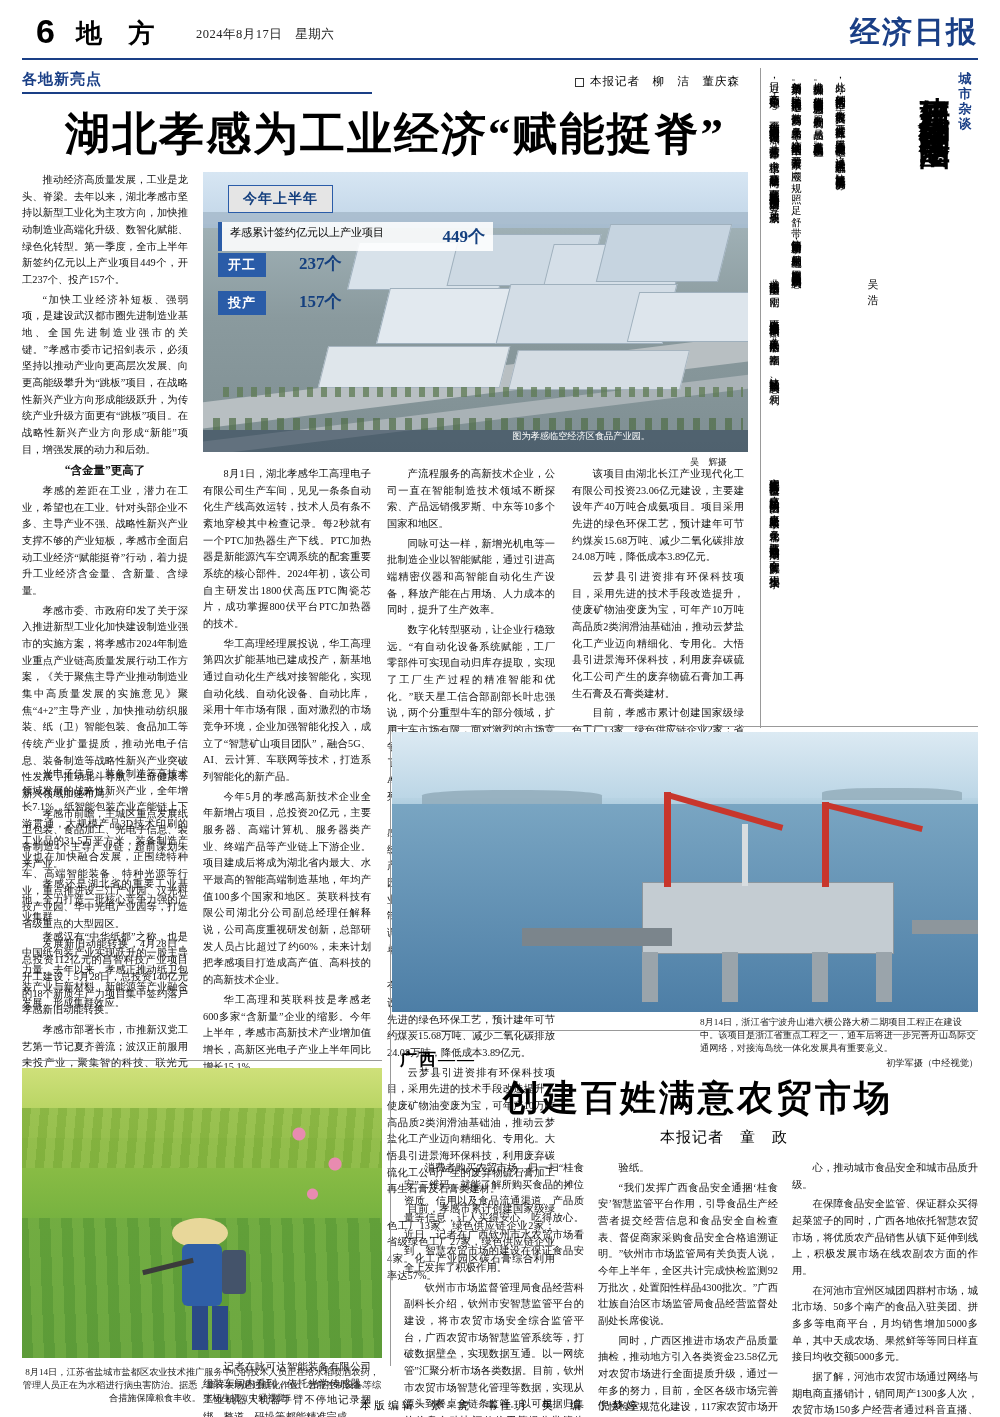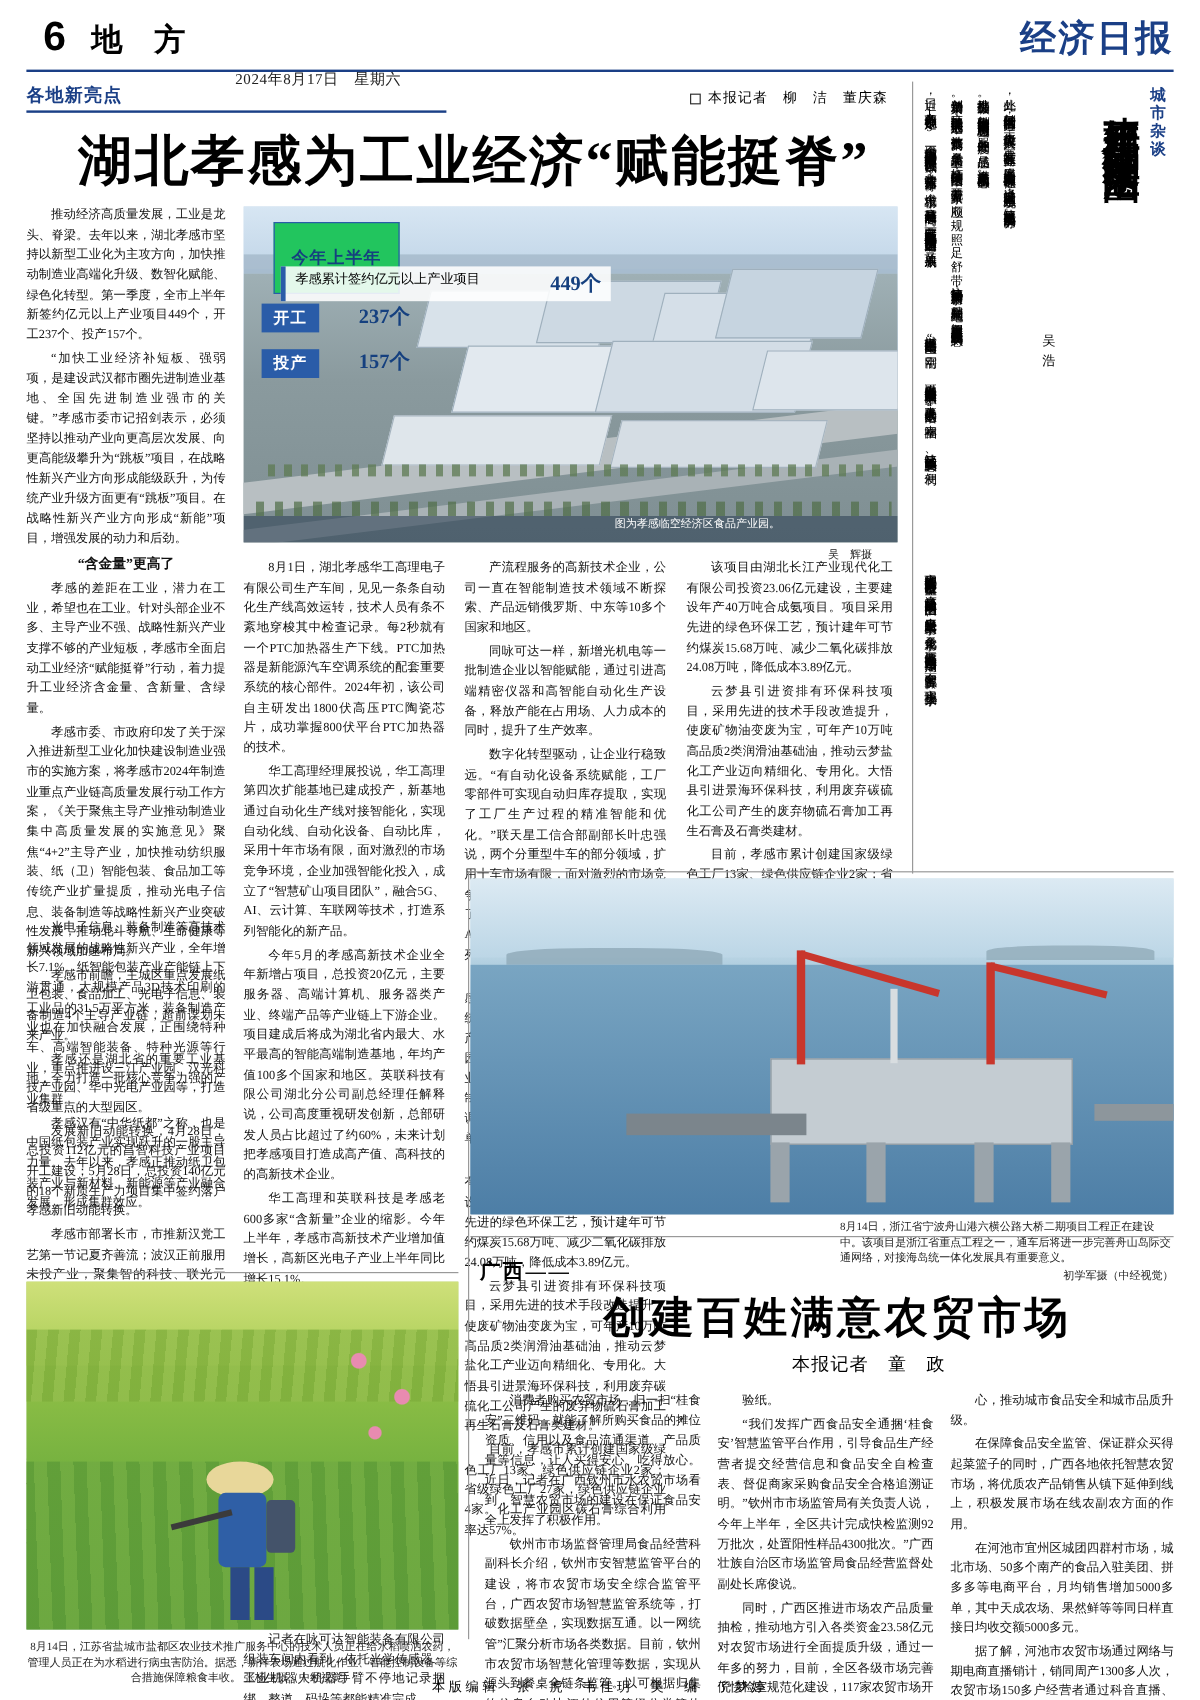--- a/index.html
+++ b/index.html
@@ -10,21 +10,21 @@
     color:#000;
     position:relative;
     overflow:hidden;
   }
   .page{position:relative;width:1000px;height:1417px;}
 
   
   .masthead{position:absolute;left:0;top:0;width:1000px;height:62px;}
   .page-num{position:absolute;left:36px;top:12px;font-size:34px;font-weight:bold;font-family:"Liberation Sans",sans-serif;}
   .section-name{position:absolute;left:76px;top:16px;font-size:26px;font-weight:bold;letter-spacing:10px;}
-  .issue-date{position:absolute;left:196px;top:26px;font-size:12.5px;color:#222;letter-spacing:0.5px;margin-top:32px;}
+  .issue-date{position:absolute;left:196px;top:26px;font-size:12.5px;color:#222;letter-spacing:0.5px;}
   .paper-logo{position:absolute;right:22px;top:12px;font-size:30px;font-weight:bold;color:#1a3f86;letter-spacing:2px;font-family:"Liberation Serif",serif;}
   .masthead-rule{position:absolute;left:22px;top:58px;width:956px;height:2px;background:#1a3f86;}
 
   
   .vrule{position:absolute;background:#999;width:1px;}
   .hrule{position:absolute;background:#999;height:1px;}
 
   
   .kicker{position:absolute;left:22px;top:70px;font-size:15px;font-weight:bold;color:#1a3f86;letter-spacing:1px;}
   .kicker-rule{position:absolute;left:22px;top:92px;width:350px;height:2px;background:#1a3f86;}
@@ -47,21 +47,21 @@
   .vert-col{position:absolute;writing-mode:vertical-rl;text-orientation:upright;font-size:10.3px;line-height:1.58;letter-spacing:0.5px;text-align:justify;}
 
   
   .gx-kicker{position:absolute;font-size:17px;font-weight:bold;letter-spacing:2px;}
   .gx-head{position:absolute;font-size:36px;font-weight:bold;letter-spacing:3px;text-align:center;width:560px;}
   .gx-byline{position:absolute;font-size:15px;letter-spacing:1px;}
 
   .footer{position:absolute;left:0;bottom:4px;width:1000px;text-align:center;font-size:11px;letter-spacing:3px;}
 
   
-  .ig-title{position:absolute;background:#22c55e;border:1px solid #2a5ca8;color:#15407f;font-weight:bold;font-size:14px;padding:20px 14px;letter-spacing:1px;}
+  .ig-title{position:absolute;background:#e5e5e5;border:1px solid #2a5ca8;color:#15407f;font-weight:bold;font-size:14px;padding:4px 14px;letter-spacing:1px;}
   .ig-row{position:absolute;font-size:12px;}
   .ig-badge{display:inline-block;background:#2a5ca8;color:#fff;font-weight:bold;font-size:13px;padding:3px 10px;letter-spacing:1px;}
   .ig-num{font-size:17px;font-weight:bold;color:#15407f;}
   .ig-bar{position:absolute;background:rgba(255,255,255,0.88);border-left:4px solid #2a5ca8;font-size:12px;padding:3px 8px;}
 </style>
 </head>
 <body>
 
 <div class="page">
 
@@ -110,21 +110,21 @@
     <div style="position:absolute;left:0;bottom:0;width:100%;height:22px;background:rgba(40,60,80,0.55);"></div>
   </div>
   <div class="cap" style="left:420px;top:430px;width:230px;color:#fff;text-align:right;">
     <span>图为孝感临空经济区食品产业园。</span>
   </div>
   <div class="cap" style="left:690px;top:456px;width:60px;">
     <span>吴　辉摄</span>
   </div>
 
   <div class="ig-title" style="left:228px;top:185px;">今年上半年</div>
-  <div class="ig-bar" style="left:218px;top:222px;width:255px;margin-left:16px;">
+  <div class="ig-bar" style="left:218px;top:222px;width:255px;">
     <span style="font-size:11px;">孝感累计签约亿元以上产业项目</span>
     <span class="ig-num" style="float:right;">449个</span>
   </div>
   <div class="ig-row" style="left:218px;top:252px;">
     <span class="ig-badge">开工</span>
     <span class="ig-num" style="margin-left:30px;">237个</span>
   </div>
   <div class="ig-row" style="left:218px;top:290px;">
     <span class="ig-badge">投产</span>
     <span class="ig-num" style="margin-left:30px;">157个</span>

